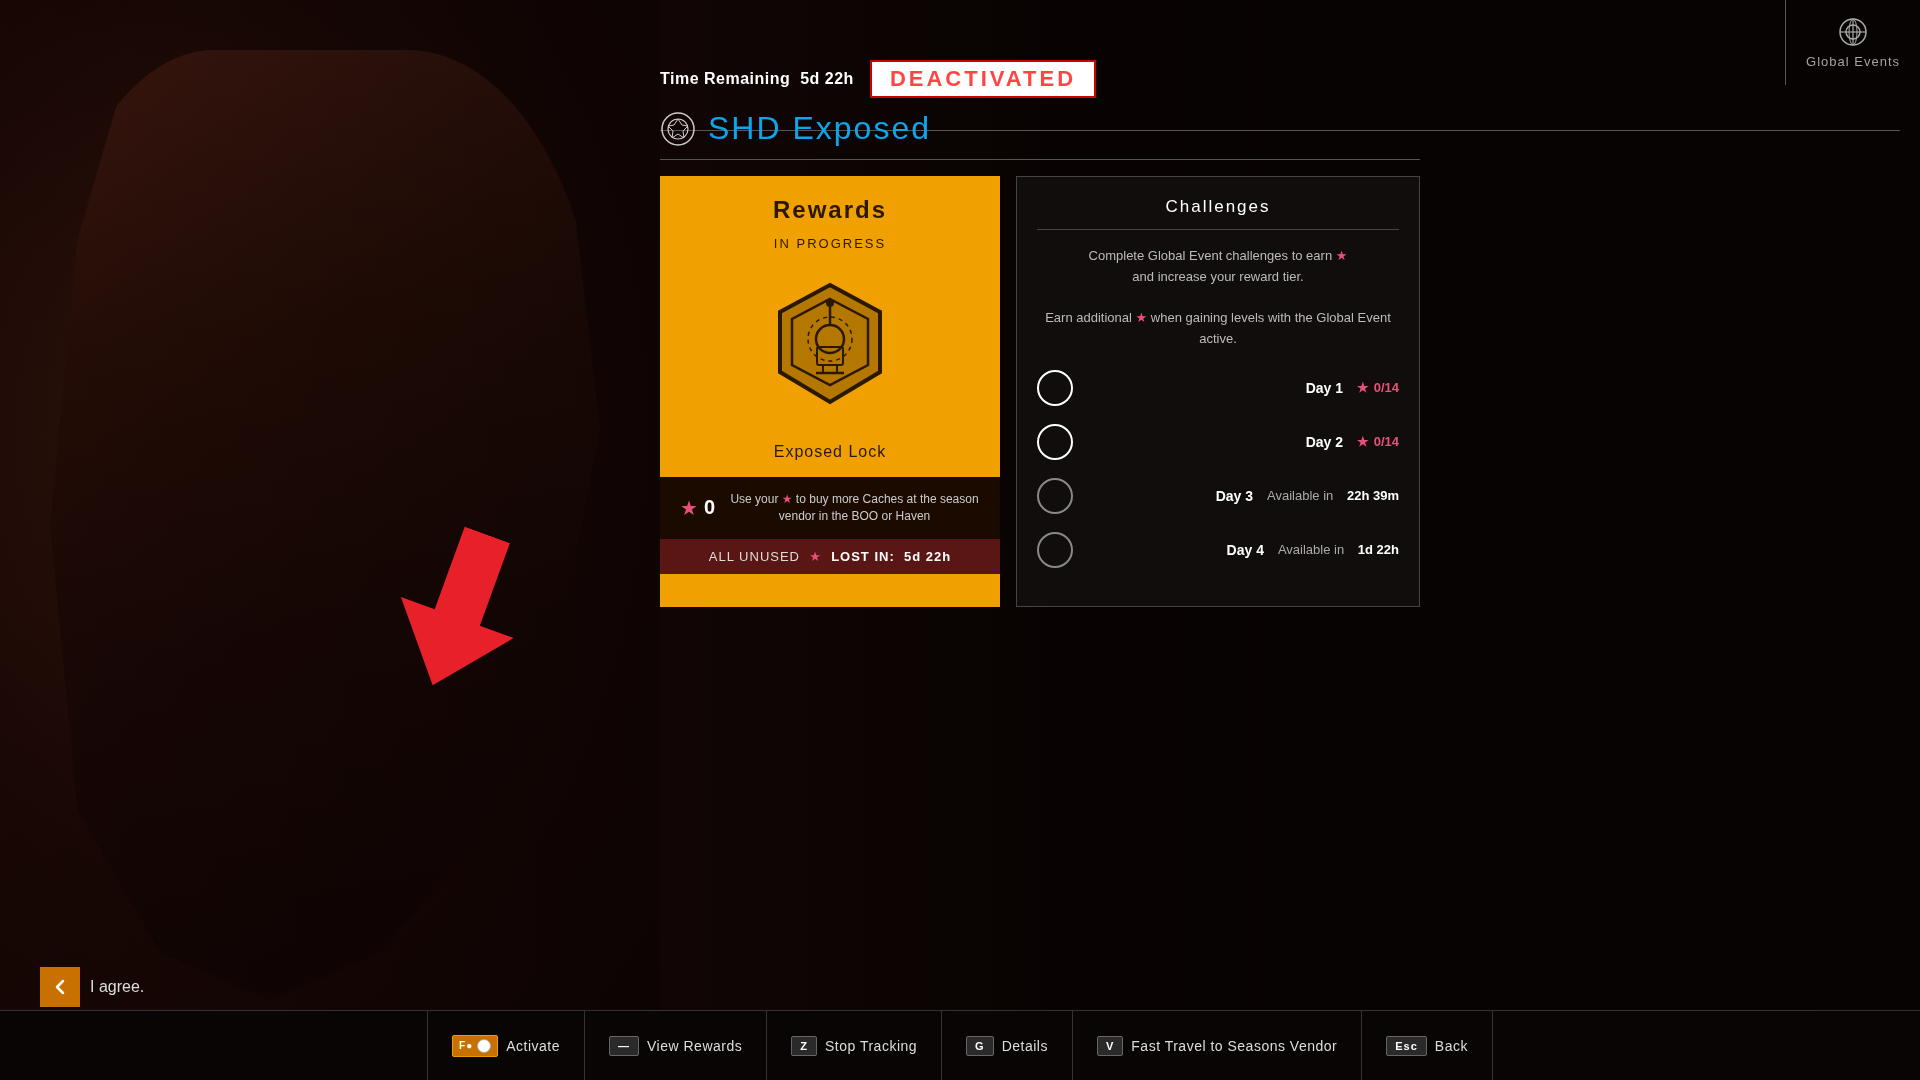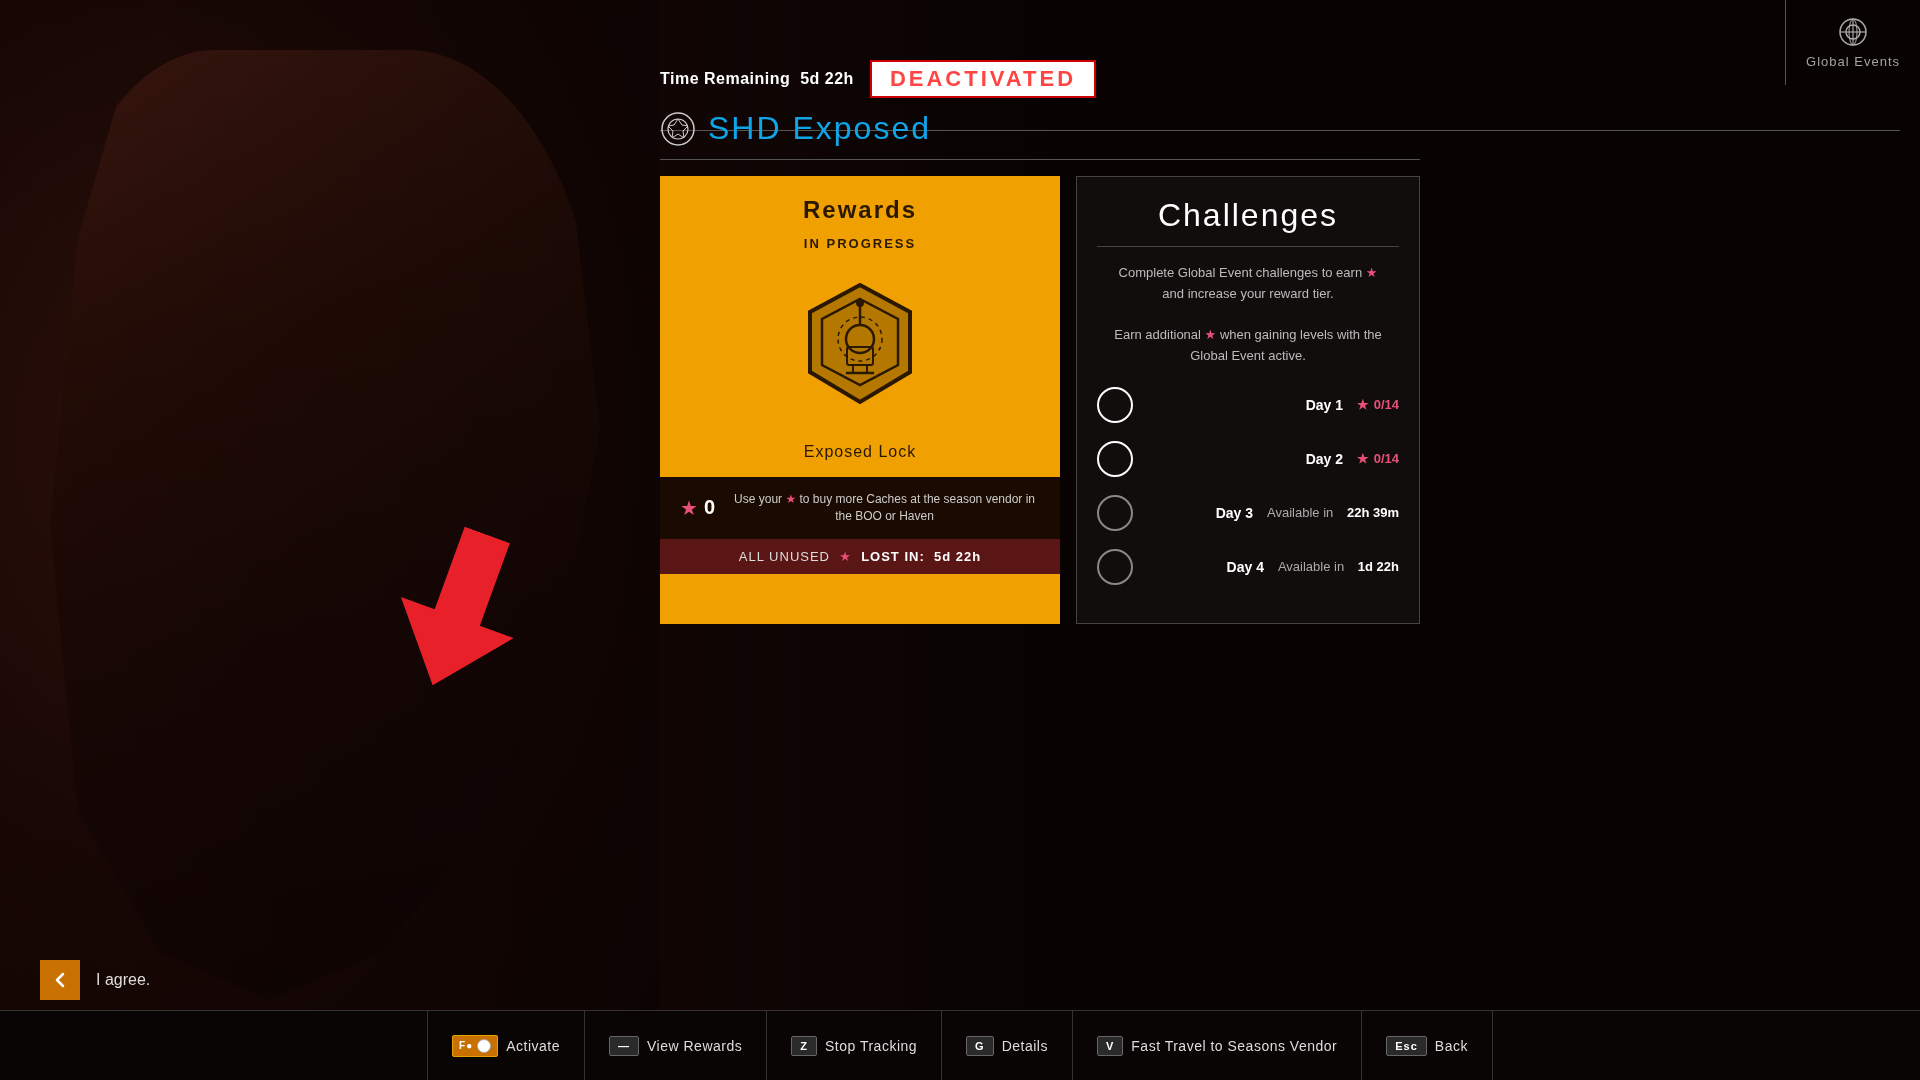--- a/index.html
+++ b/index.html
@@ -125,38 +125,38 @@
 
     
     .content-row {
       display: flex;
       gap: 16px;
     }
 
     
     .rewards-panel {
       background: #f0a000;
-      width: 400px;
+      width: 340px;
       flex-shrink: 0;
       display: flex;
       flex-direction: column;
       align-items: center;
       padding: 20px 20px 0 20px;
     }
     .rewards-title {
       color: #2a1800;
       font-size: 24px;
       font-weight: bold;
       letter-spacing: 2px;
       margin-bottom: 12px;
     }
     .in-progress-label {
       color: #2a1800;
       font-size: 13px;
-      font-weight: bold;
+      font-weight: normal;
       letter-spacing: 2px;
       margin-bottom: 16px;
     }
     .reward-icon-container {
       width: 160px;
       height: 160px;
       display: flex;
       align-items: center;
       justify-content: center;
       margin-bottom: 16px;
@@ -228,21 +228,21 @@
 
     
     .challenges-panel {
       flex: 1;
       background: rgba(20, 15, 15, 0.85);
       border: 1px solid #444;
       padding: 20px;
       color: #fff;
     }
     .challenges-title {
-      font-size: 32px;
+      font-size: 17px;
       font-weight: 300;
       letter-spacing: 2px;
       text-align: center;
       margin-bottom: 16px;
       border-bottom: 1px solid #444;
       padding-bottom: 12px;
     }
     .challenges-desc {
       font-size: 13px;
       color: #bbb;
@@ -375,25 +375,25 @@
     }
     .control-label {
       color: #ddd;
       font-size: 14px;
       letter-spacing: 0.5px;
     }
 
     
     .bottom-left-panel {
       position: absolute;
-      bottom: 80px;
+      bottom: 73px;
       left: 40px;
       display: flex;
       align-items: center;
-      gap: 16px;
+      gap: 10px;
       z-index: 10;
     }
     .chevron-btn {
       width: 40px;
       height: 40px;
       background: #c87000;
       display: flex;
       align-items: center;
       justify-content: center;
       cursor: pointer;

